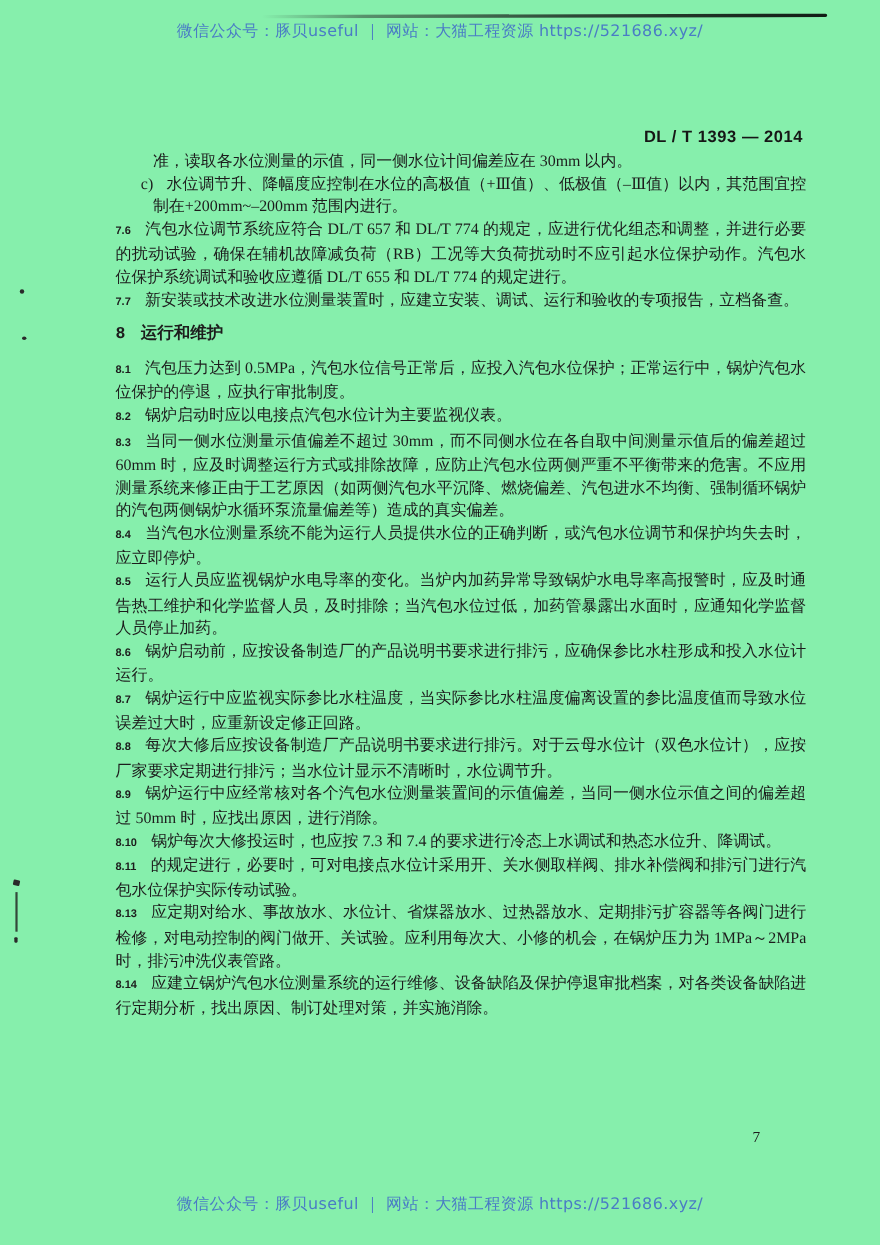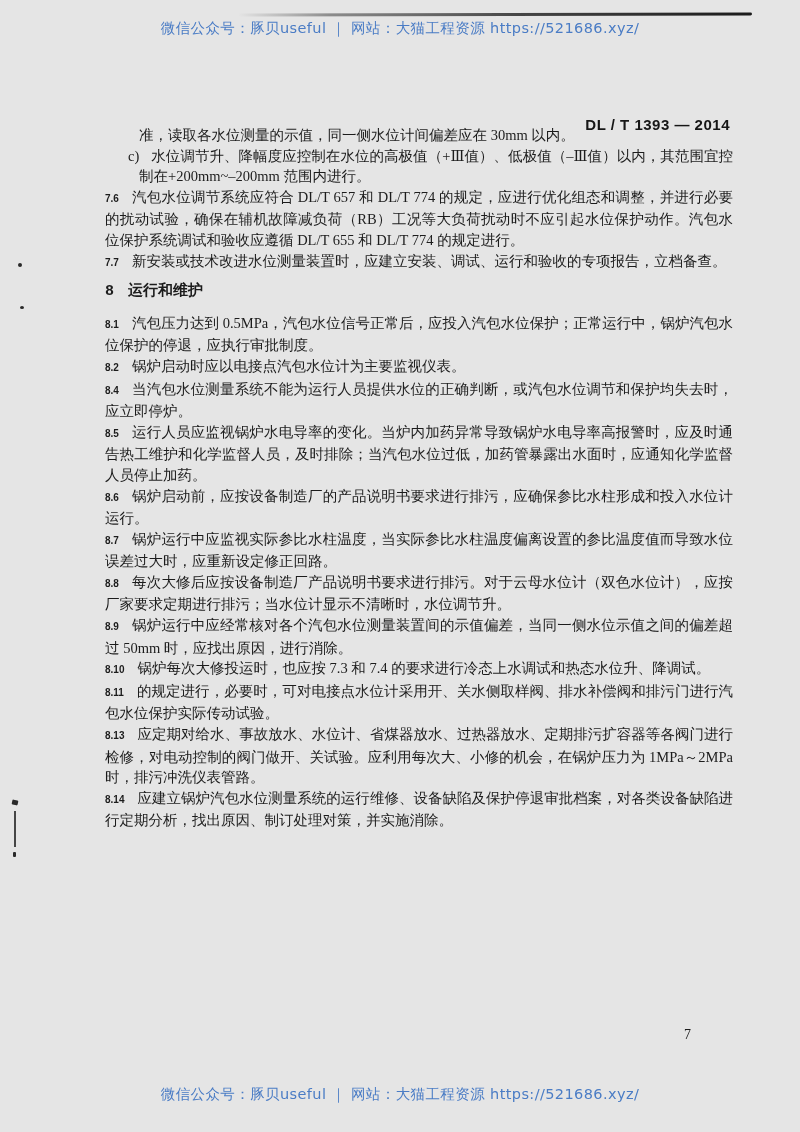--- a/index.html
+++ b/index.html
@@ -1,20 +1,20 @@
 <!DOCTYPE html>
 <html style="--wm: #4a7cc5;"><head>
 <meta charset="utf-8">
 <style>
   html,body{margin:0;padding:0;}
   .page{
     position:relative;
     width:800px;
     height:1132px;
-    background:#e5e5e5;
+    background:#86efac;
     overflow:hidden;
     font-family:"Liberation Serif","DejaVu Serif",serif;
     color:#1c1c1c;
   }
   
   .watermark{
     position:absolute;
     left:0; width:100%;
     text-align:center;
     font-family:"DejaVu Sans","Liberation Sans",sans-serif;
@@ -45,21 +45,21 @@
     top:116px; right:70px;
     font-family:"Liberation Sans","DejaVu Sans",sans-serif;
     font-weight:bold;
     font-size:15px;
     letter-spacing:0.5px;
     color:#161616;
   }
   
   .content{
     position:absolute;
-    left:105px; top:125px; width:628px;
+    left:105px; top:137px; width:628px;
     font-size:14.5px;
     line-height:20.6px;
     text-align:justify;
   }
   .content p{margin:0;}
   .content p.hang{padding-left:34px;}
   .content p.list{padding-left:34px;text-indent:-11px;}
   .content .marker{margin-right:12px;}
   .content p.clause .num{
     font-family:"Liberation Sans","DejaVu Sans",sans-serif;
@@ -99,20 +99,21 @@
   <div class="doc-number">DL / T 1393 — 2014</div>
 
   <div class="content">
       <p class="hang"><span class="txt">准，读取各水位测量的示值，同一侧水位计间偏差应在 30mm 以内。</span></p>
       <p class="list"><span class="marker">c)</span><span class="txt">水位调节升、降幅度应控制在水位的高极值（+Ⅲ值）、低极值（–Ⅲ值）以内，其范围宜控制在+200mm~–200mm 范围内进行。</span></p>
       <p class="clause"><span class="num">7.6</span><span class="txt">汽包水位调节系统应符合 DL/T 657 和 DL/T 774 的规定，应进行优化组态和调整，并进行必要的扰动试验，确保在辅机故障减负荷（RB）工况等大负荷扰动时不应引起水位保护动作。汽包水位保护系统调试和验收应遵循 DL/T 655 和 DL/T 774 的规定进行。</span></p>
       <p class="clause"><span class="num">7.7</span><span class="txt">新安装或技术改进水位测量装置时，应建立安装、调试、运行和验收的专项报告，立档备查。</span></p>
       <p class="heading"><span class="num">8</span><span class="txt">运行和维护</span></p>
       <p class="clause"><span class="num">8.1</span><span class="txt">汽包压力达到 0.5MPa，汽包水位信号正常后，应投入汽包水位保护；正常运行中，锅炉汽包水位保护的停退，应执行审批制度。</span></p>
       <p class="clause"><span class="num">8.2</span><span class="txt">锅炉启动时应以电接点汽包水位计为主要监视仪表。</span></p>
+      <p class="clause"><span class="num">8.3</span><span class="txt">当同一侧水位测量示值偏差不超过 30mm，而不同侧水位在各自取中间测量示值后的偏差超过 60mm 时，应及时调整运行方式或排除故障，应防止汽包水位两侧严重不平衡带来的危害。不应用测量系统来修正由于工艺原因（如两侧汽包水平沉降、燃烧偏差、汽包进水不均衡、强制循环锅炉的汽包两侧锅炉水循环泵流量偏差等）造成的真实偏差。</span></p>
       <p class="clause"><span class="num">8.4</span><span class="txt">当汽包水位测量系统不能为运行人员提供水位的正确判断，或汽包水位调节和保护均失去时，应立即停炉。</span></p>
       <p class="clause"><span class="num">8.5</span><span class="txt">运行人员应监视锅炉水电导率的变化。当炉内加药异常导致锅炉水电导率高报警时，应及时通告热工维护和化学监督人员，及时排除；当汽包水位过低，加药管暴露出水面时，应通知化学监督人员停止加药。</span></p>
       <p class="clause"><span class="num">8.6</span><span class="txt">锅炉启动前，应按设备制造厂的产品说明书要求进行排污，应确保参比水柱形成和投入水位计运行。</span></p>
       <p class="clause"><span class="num">8.7</span><span class="txt">锅炉运行中应监视实际参比水柱温度，当实际参比水柱温度偏离设置的参比温度值而导致水位误差过大时，应重新设定修正回路。</span></p>
       <p class="clause"><span class="num">8.8</span><span class="txt">每次大修后应按设备制造厂产品说明书要求进行排污。对于云母水位计（双色水位计），应按厂家要求定期进行排污；当水位计显示不清晰时，水位调节升。</span></p>
       <p class="clause"><span class="num">8.9</span><span class="txt">锅炉运行中应经常核对各个汽包水位测量装置间的示值偏差，当同一侧水位示值之间的偏差超过 50mm 时，应找出原因，进行消除。</span></p>
       <p class="clause"><span class="num">8.10</span><span class="txt">锅炉每次大修投运时，也应按 7.3 和 7.4 的要求进行冷态上水调试和热态水位升、降调试。</span></p>
       <p class="clause"><span class="num">8.11</span><span class="txt">的规定进行，必要时，可对电接点水位计采用开、关水侧取样阀、排水补偿阀和排污门进行汽包水位保护实际传动试验。</span></p>
       <p class="clause"><span class="num">8.13</span><span class="txt">应定期对给水、事故放水、水位计、省煤器放水、过热器放水、定期排污扩容器等各阀门进行检修，对电动控制的阀门做开、关试验。应利用每次大、小修的机会，在锅炉压力为 1MPa～2MPa 时，排污冲洗仪表管路。</span></p>
       <p class="clause"><span class="num">8.14</span><span class="txt">应建立锅炉汽包水位测量系统的运行维修、设备缺陷及保护停退审批档案，对各类设备缺陷进行定期分析，找出原因、制订处理对策，并实施消除。</span></p>

